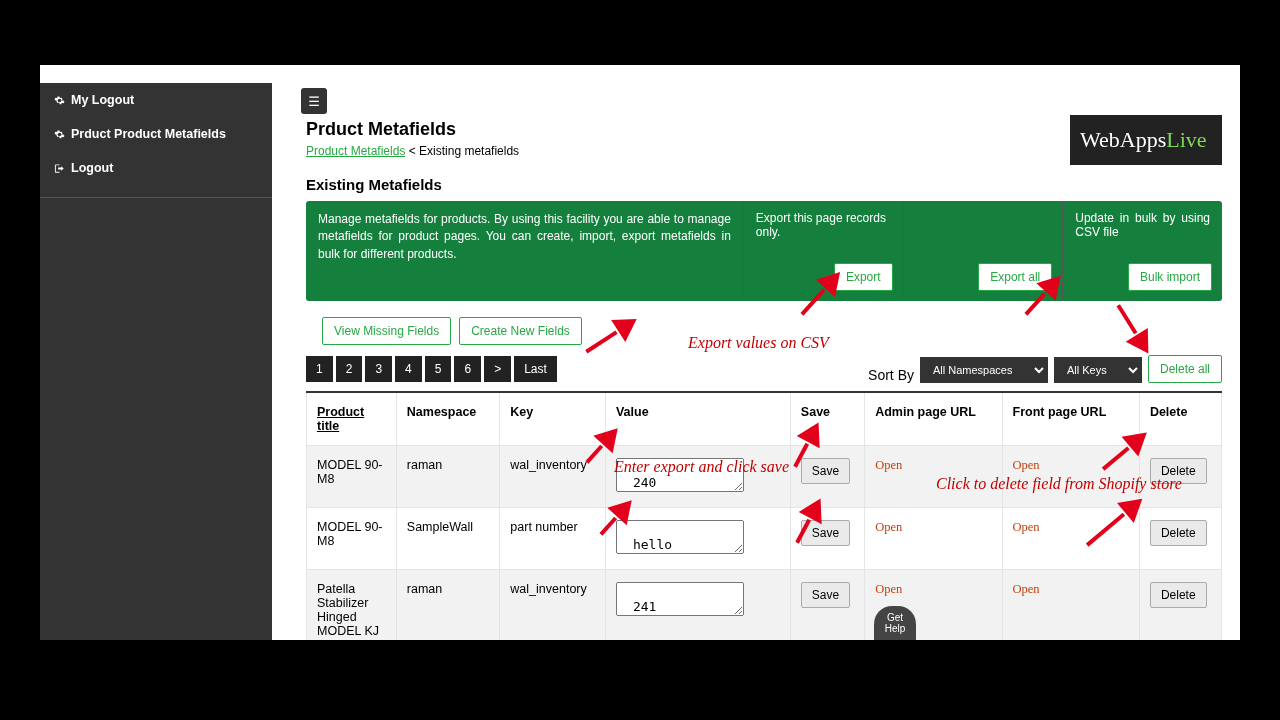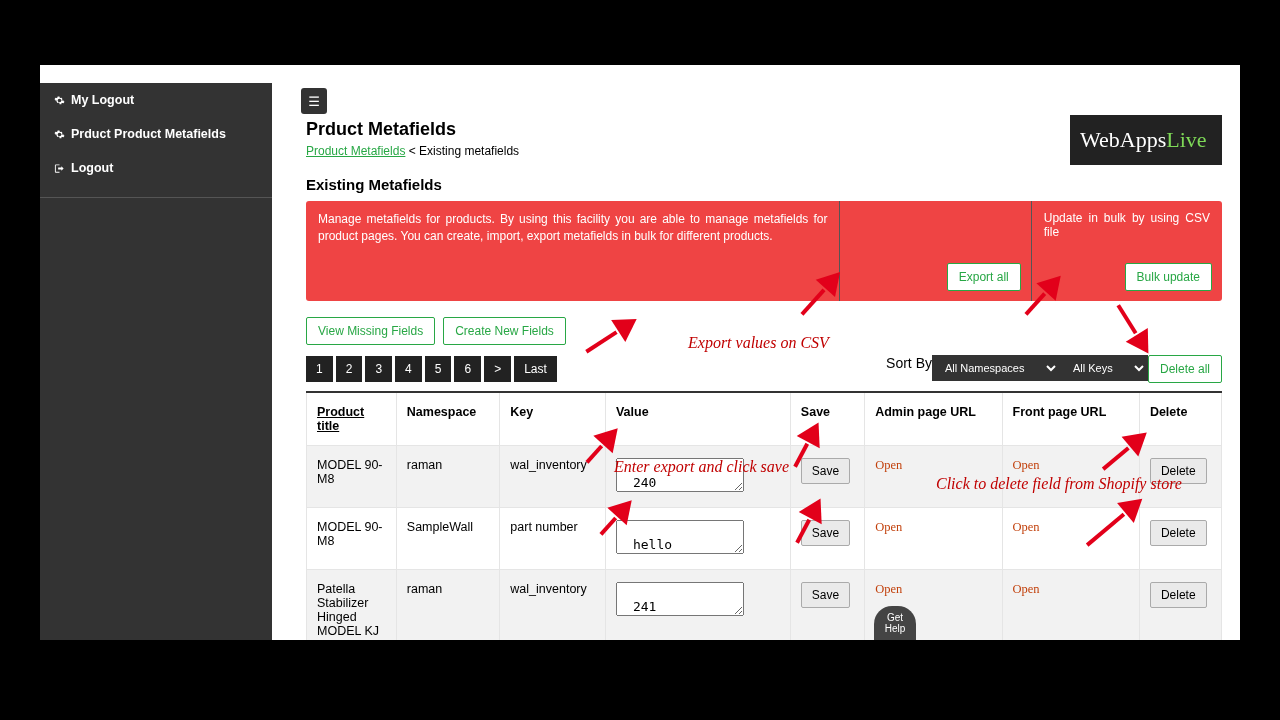--- a/index.html
+++ b/index.html
@@ -129,21 +129,21 @@
     color: #fff;
     font-family: cursive;
     font-size: 22px;
     line-height: 50px;
     padding-left: 10px;
   }
   .logo-img .live { color: #7ed957; }
   .panels {
     display: flex;
     height: 100px;
-    background: #ef4444;
+    background: #15803d;
     color: #fff;
     font-size: 12px;
     border-radius: 3px;
     margin-top: 8px;
   }
   .panel {
     padding: 10px 12px;
     position: relative;
     border-right: 1px solid #555;
   }
@@ -161,20 +161,21 @@
   }
   .panel .btn-outline-green {
     position: absolute;
     right: 10px;
     bottom: 10px;
   }
   .actions-bar {
     margin-top: 16px;
     display: flex;
     align-items: flex-start;
+    margin-left: 16px;
   }
   .actions-bar .btn-outline-green { margin-right: 8px; }
   .pager-row {
     margin-top: 10px;
     display: flex;
     align-items: center;
   }
   .pager {
     display: flex;
     gap: 3px;
@@ -182,21 +183,22 @@
   .pager-btn {
     background: #222;
     color: #fff;
     padding: 6px 10px;
     font-size: 12px;
     cursor: pointer;
   }
   .sort-area {
     margin-left: auto;
     display: flex;
-    align-items: flex-start;
+    align-items: flex-end;
+    gap: 6px;
   }
   .sort-label { font-size: 14px; }
   .dark-select {
     background: #333;
     color: #fff;
     border: 1px solid #333;
     padding: 5px 18px 5px 8px;
     font-size: 11px;
     cursor: pointer;
   }
@@ -337,25 +339,29 @@
     <div class="content-pad">
       <div class="page-title">Prduct Metafields</div>
       <div class="breadcrumb">
         <a>Product Metafields</a><span> &lt; Existing metafields</span>
       </div>
       <div class="section-title">Existing Metafields</div>
 
       <div class="panels">
         <div class="panel desc">Manage metafields for products. By using this facility you are able to manage metafields for product pages. You can create, import, export metafields in bulk for different products.</div>
         <div class="panel small">
+          <span>Export this page records only.</span>
+          <button class="btn-outline-green">Export</button>
+        </div>
+        <div class="panel small">
           <button class="btn-outline-green">Export all</button>
         </div>
         <div class="panel small">
           <span style="text-align:justify;display:block;">Update in bulk by using CSV file</span>
-          <button class="btn-outline-green">Bulk update</button>
+          <button class="btn-outline-green">Bulk import</button>
         </div>
       </div>
 
       <div class="actions-bar">
         <button class="btn-outline-green">View Missing Fields</button>
         <button class="btn-outline-green">Create New Fields</button>
       </div>
 
       <div class="pager-row">
         <div class="pager">

